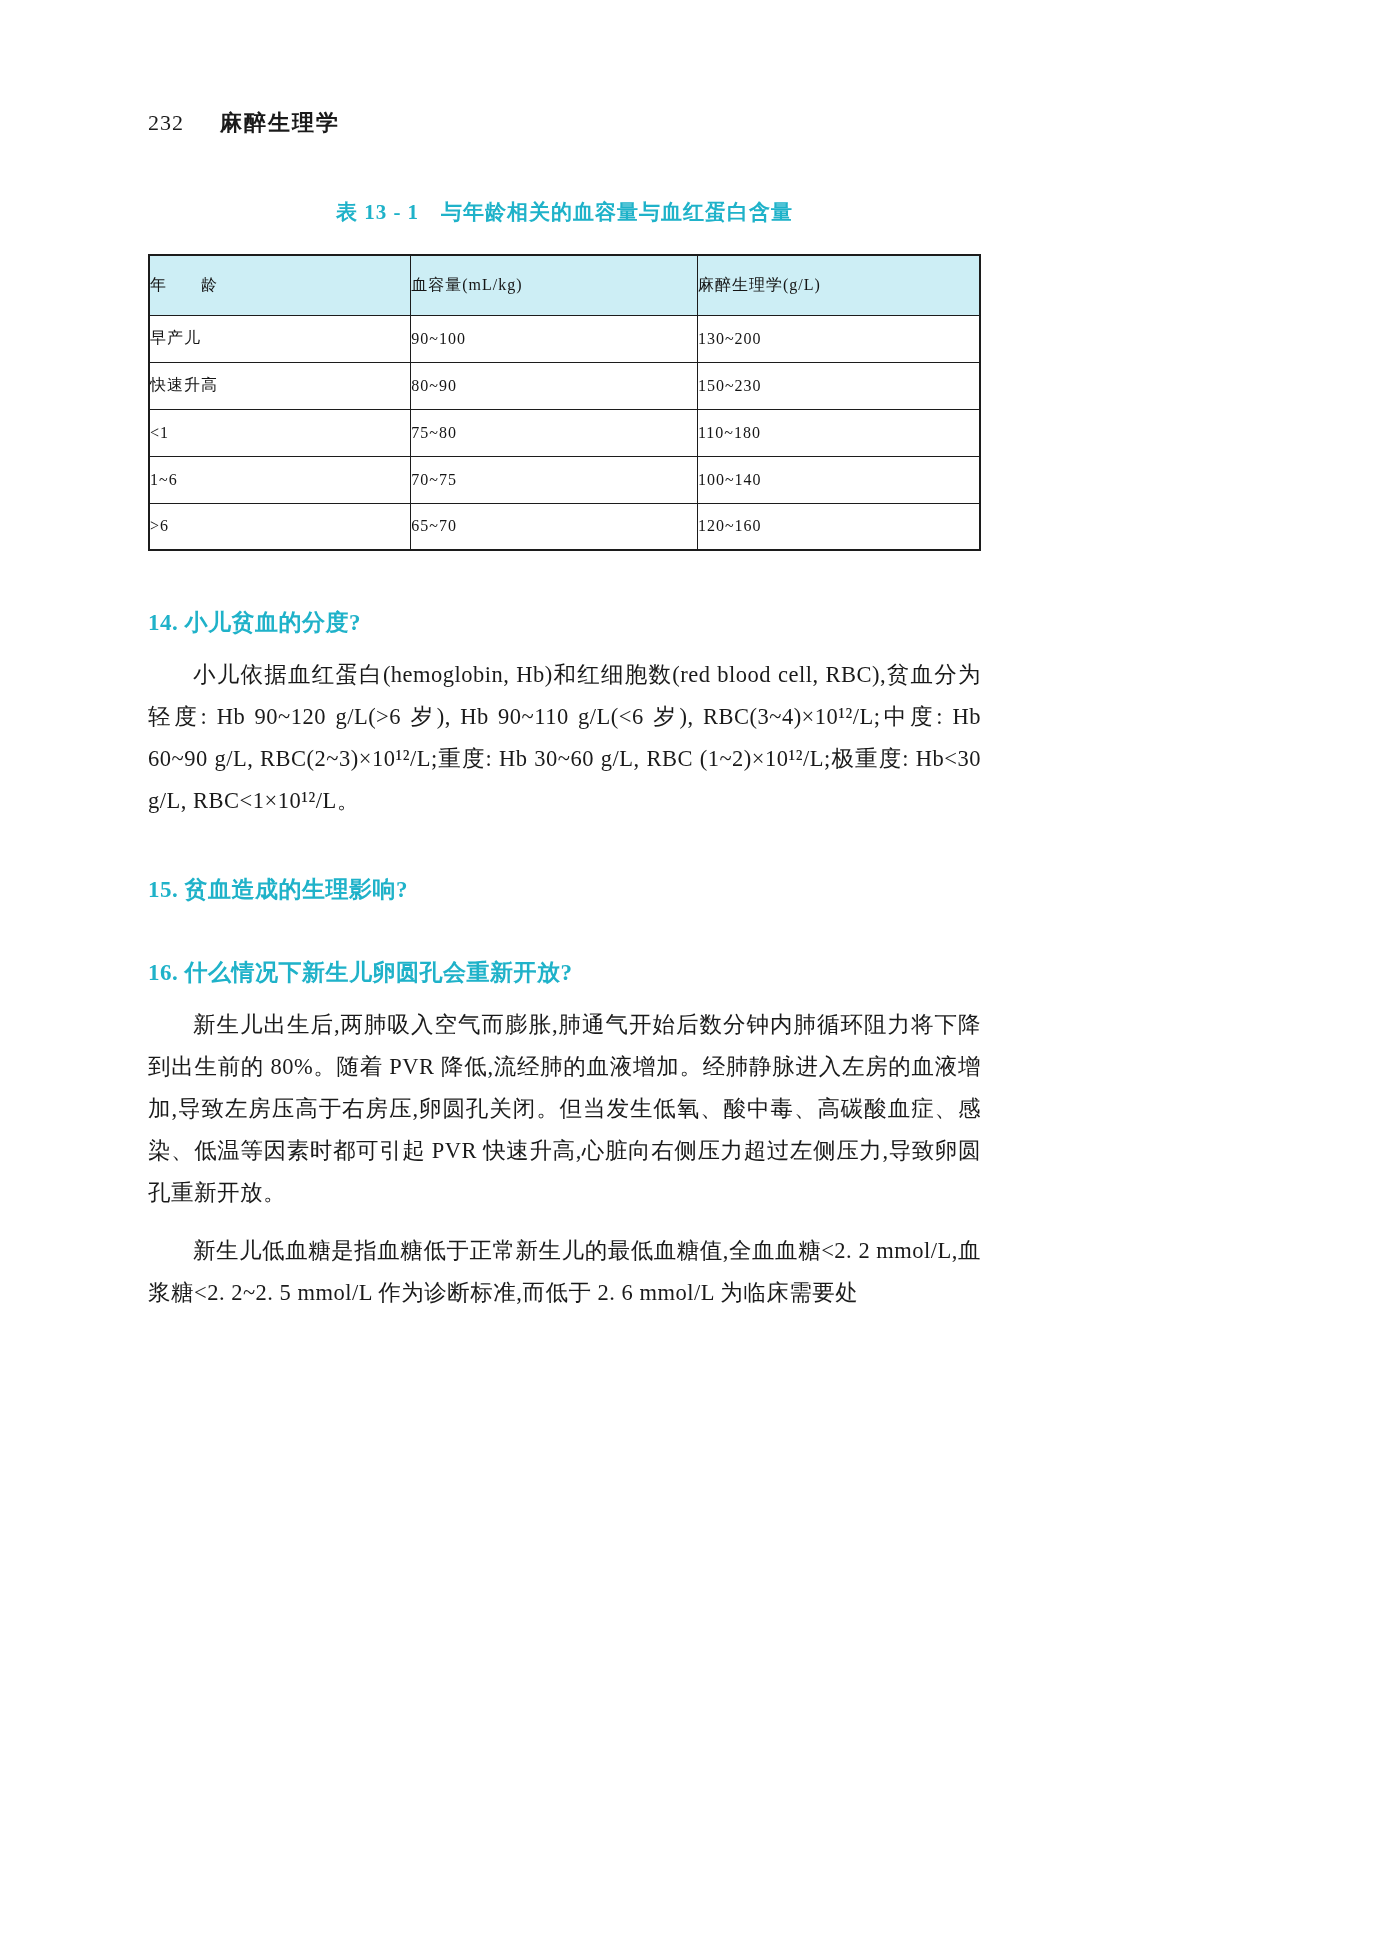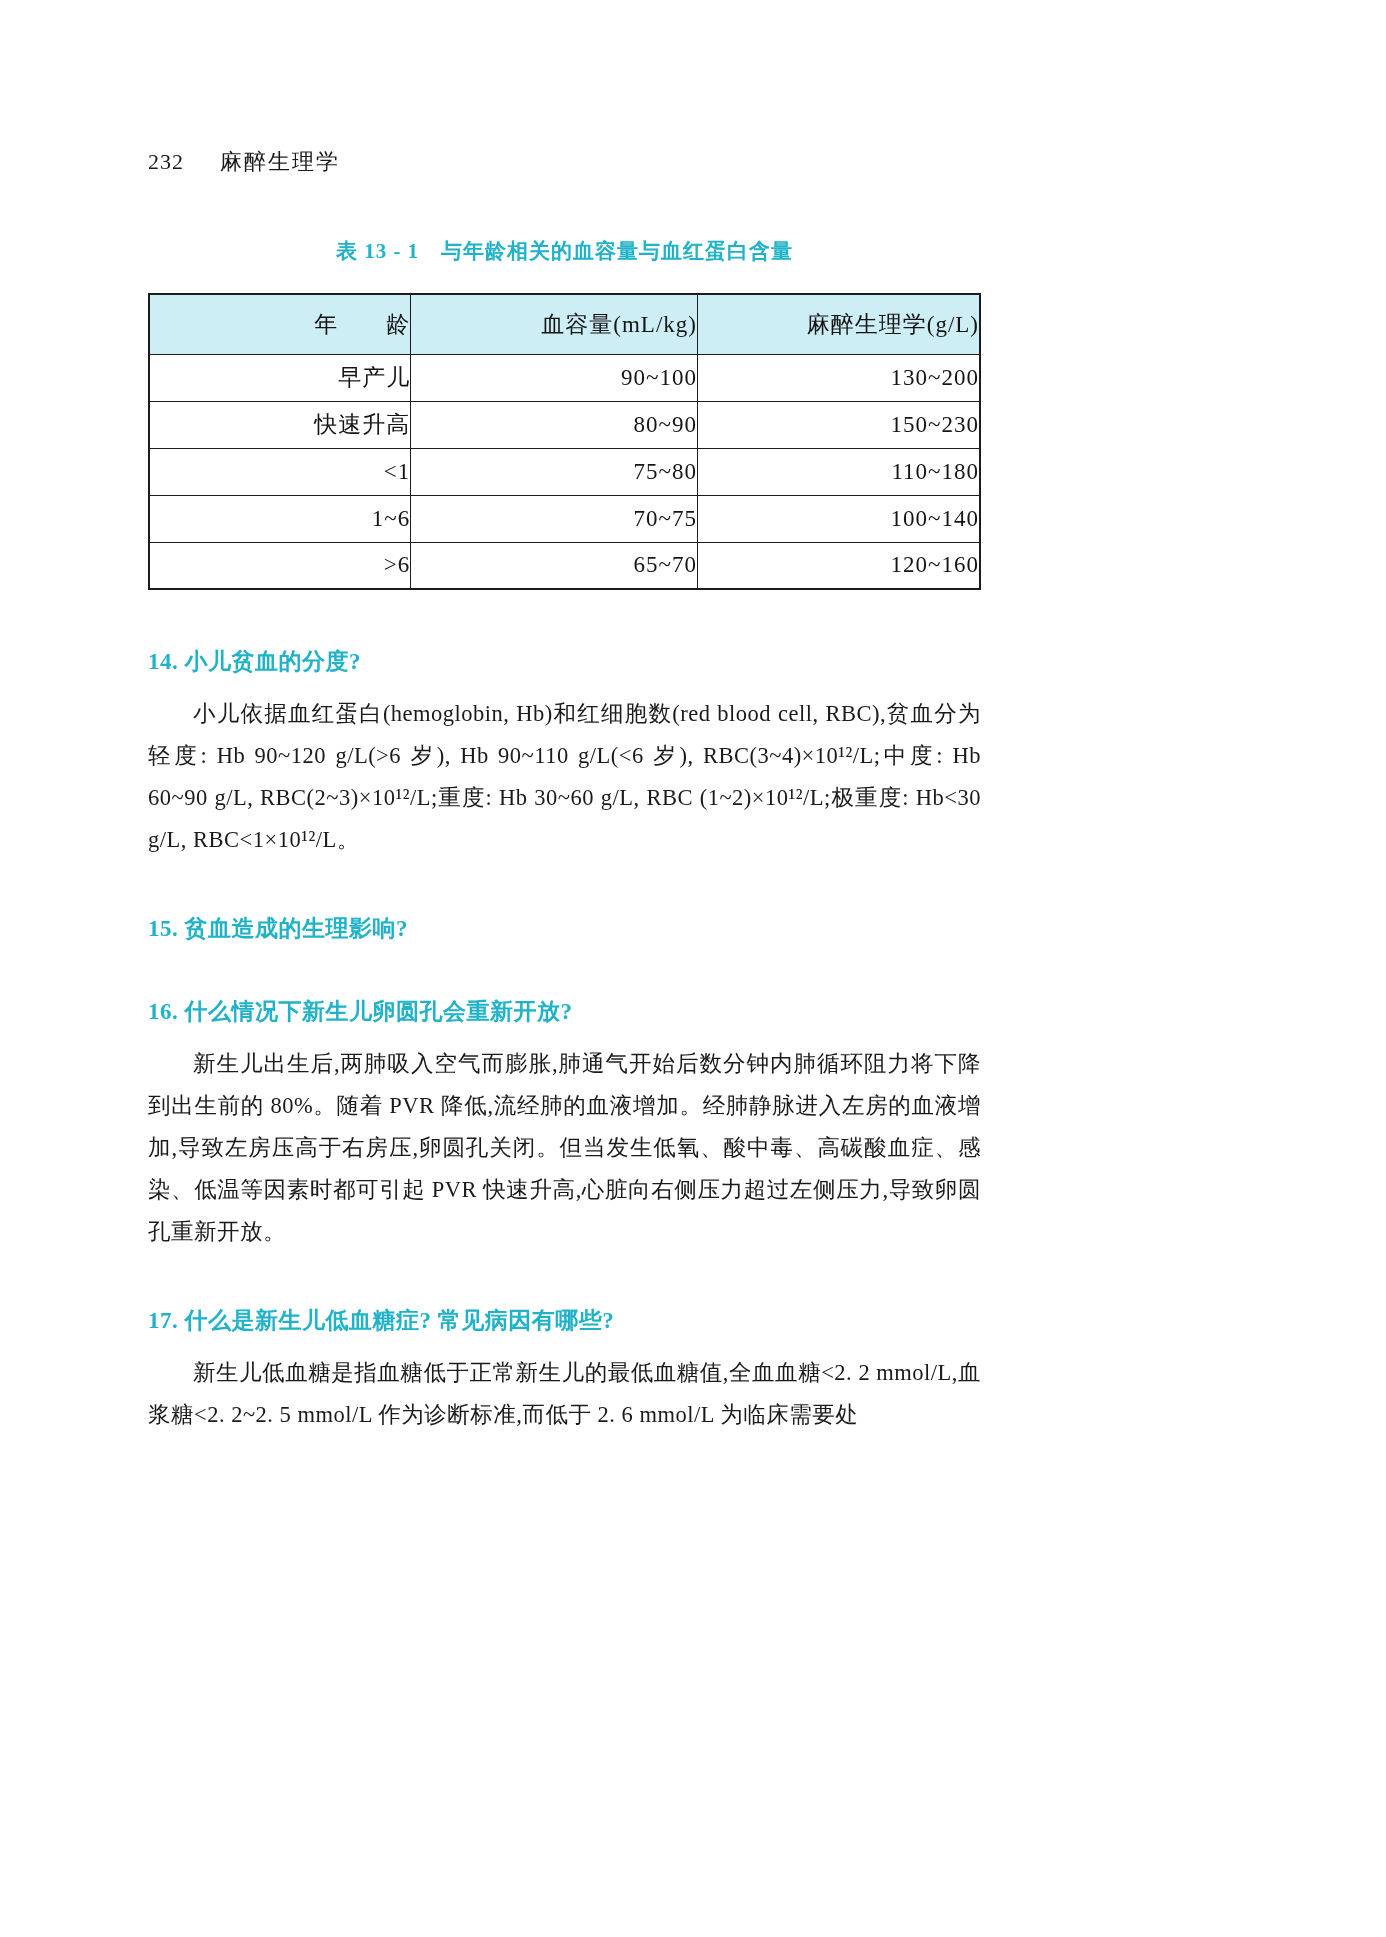--- a/index.html
+++ b/index.html
@@ -24,43 +24,43 @@
     padding-top: 108px;
   }
   
   .running-head {
     display: flex;
     align-items: baseline;
     gap: 36px;
     font-size: 22px;
   }
   .running-head .pagenum { font-weight: normal; letter-spacing: 1px; }
-  .running-head .booktitle { font-weight: normal; letter-spacing: 2px; margin-top: 39px; }
+  .running-head .booktitle { font-weight: bold; letter-spacing: 2px; }
   
   .table-title {
     margin-top: 60px;
     text-align: center;
     color: var(--accent);
     font-weight: bold;
     font-size: 21px;
     letter-spacing: 1px;
   }
   
   table.blood-table {
     margin-top: 28px;
     width: 100%;
     border-collapse: collapse;
     border: 2.5px solid var(--border);
     table-layout: fixed;
   }
   table.blood-table th,
   table.blood-table td {
     border: 1.5px solid var(--border);
-    text-align: right;
-    font-size: 23px;
+    text-align: left;
+    font-size: 16px;
     font-weight: normal;
     color: #151515;
   }
   table.blood-table th {
     height: 60px;
     background: var(--table_header_bg);
     letter-spacing: 1px;
   }
   table.blood-table td { height: 47px; letter-spacing: 1px; }
   col.c1 { width: 31.5%; }
@@ -149,17 +149,16 @@
   <div class="qa-section">
     <div class="qa-heading">15. 贫血造成的生理影响?</div>
   </div>
 
   <div class="qa-section">
     <div class="qa-heading">16. 什么情况下新生儿卵圆孔会重新开放?</div>
     <p class="qa-body">新生儿出生后,两肺吸入空气而膨胀,肺通气开始后数分钟内肺循环阻力将下降到出生前的 80%。随着 PVR 降低,流经肺的血液增加。经肺静脉进入左房的血液增加,导致左房压高于右房压,卵圆孔关闭。但当发生低氧、酸中毒、高碳酸血症、感染、低温等因素时都可引起 PVR 快速升高,心脏向右侧压力超过左侧压力,导致卵圆孔重新开放。</p>
   </div>
 
   <div class="qa-section">
-    <div class="qa-heading">17. 什么是新生儿低血糖症? 常见病因有哪些?</div>
     <p class="qa-body">新生儿低血糖是指血糖低于正常新生儿的最低血糖值,全血血糖&lt;2. 2 mmol/L,血浆糖&lt;2. 2~2. 5 mmol/L 作为诊断标准,而低于 2. 6 mmol/L 为临床需要处</p>
   </div>
 
 </div>
 
 </body></html>

